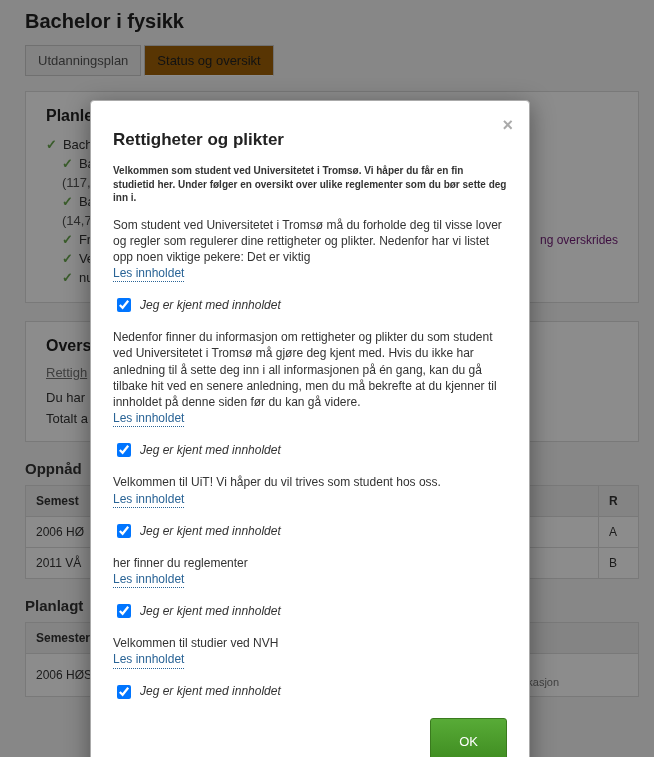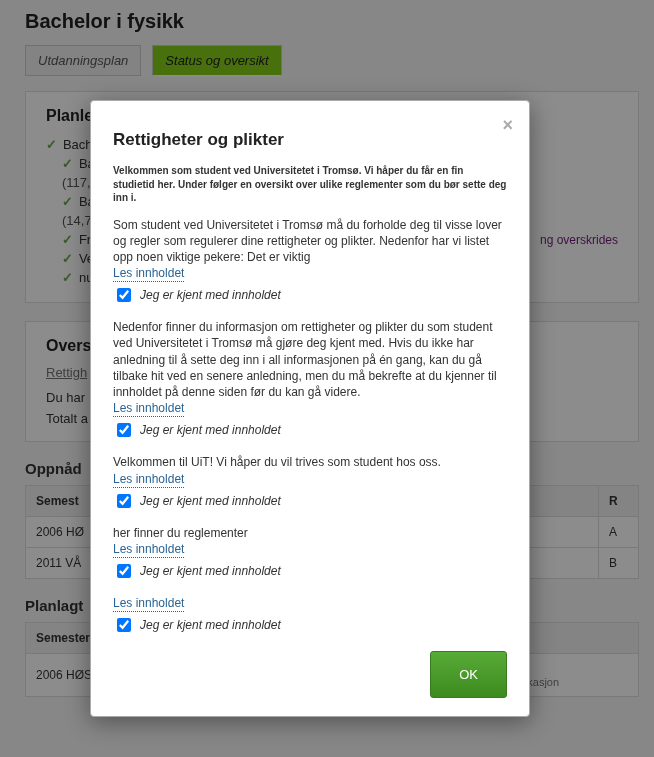--- a/index.html
+++ b/index.html
@@ -20,36 +20,34 @@
   h1 {
     font-size: 20px;
     font-weight: bold;
     margin: 0 0 12px 0;
     color: #222;
   }
   .tabs {
     display: flex;
     gap: 3px;
     margin-bottom: 15px;
-    font-style: italic;
   }
   .tab {
     padding: 7px 12px;
     background: #eee;
     border: 1px solid #ccc;
     color: #555;
     font-size: 13px;
     cursor: pointer;
   }
   .tab.active {
-    background: #84cc16;
+    background: #a16207;
     border-bottom-color: #fff;
     font-weight: normal;
     color: #222;
-    margin-left: 8px;
   }
   .content-box {
     background: #fff;
     border: 1px solid #ddd;
     padding: 15px 20px;
     margin-bottom: 18px;
   }
   .section-title {
     font-size: 16px;
     font-weight: bold;
@@ -142,21 +140,21 @@
     text-decoration: underline;
     cursor: pointer;
     display: inline-block;
     border-bottom: 1px dotted #2a6496;
     text-decoration: none;
   }
   .check-row {
     display: flex;
     align-items: center;
     gap: 6px;
-    margin-top: 3px;
+    margin-top: 13px;
     font-size: 12px;
   }
   .check-row input[type=checkbox] {
     width: 14px; height: 14px;
     cursor: pointer;
   }
   .check-row label {
     font-style: italic;
     color: #333;
   }
@@ -301,20 +299,21 @@
   <div class="modal-section">
     <div>her finner du reglementer</div>
     <a>Les innholdet</a>
     <div class="check-row">
       <input type="checkbox" checked="" style="">
       <label>Jeg er kjent med innholdet</label>
     </div>
   </div>
 
   <div class="modal-section">
+    <div>Velkommen til studier ved NVH</div>
     <a>Les innholdet</a>
     <div class="check-row">
       <input type="checkbox" checked="" style="">
       <label>Jeg er kjent med innholdet</label>
     </div>
   </div>
 
   <div class="modal-actions">
     <button class="btn-ok">OK</button>
   </div>

